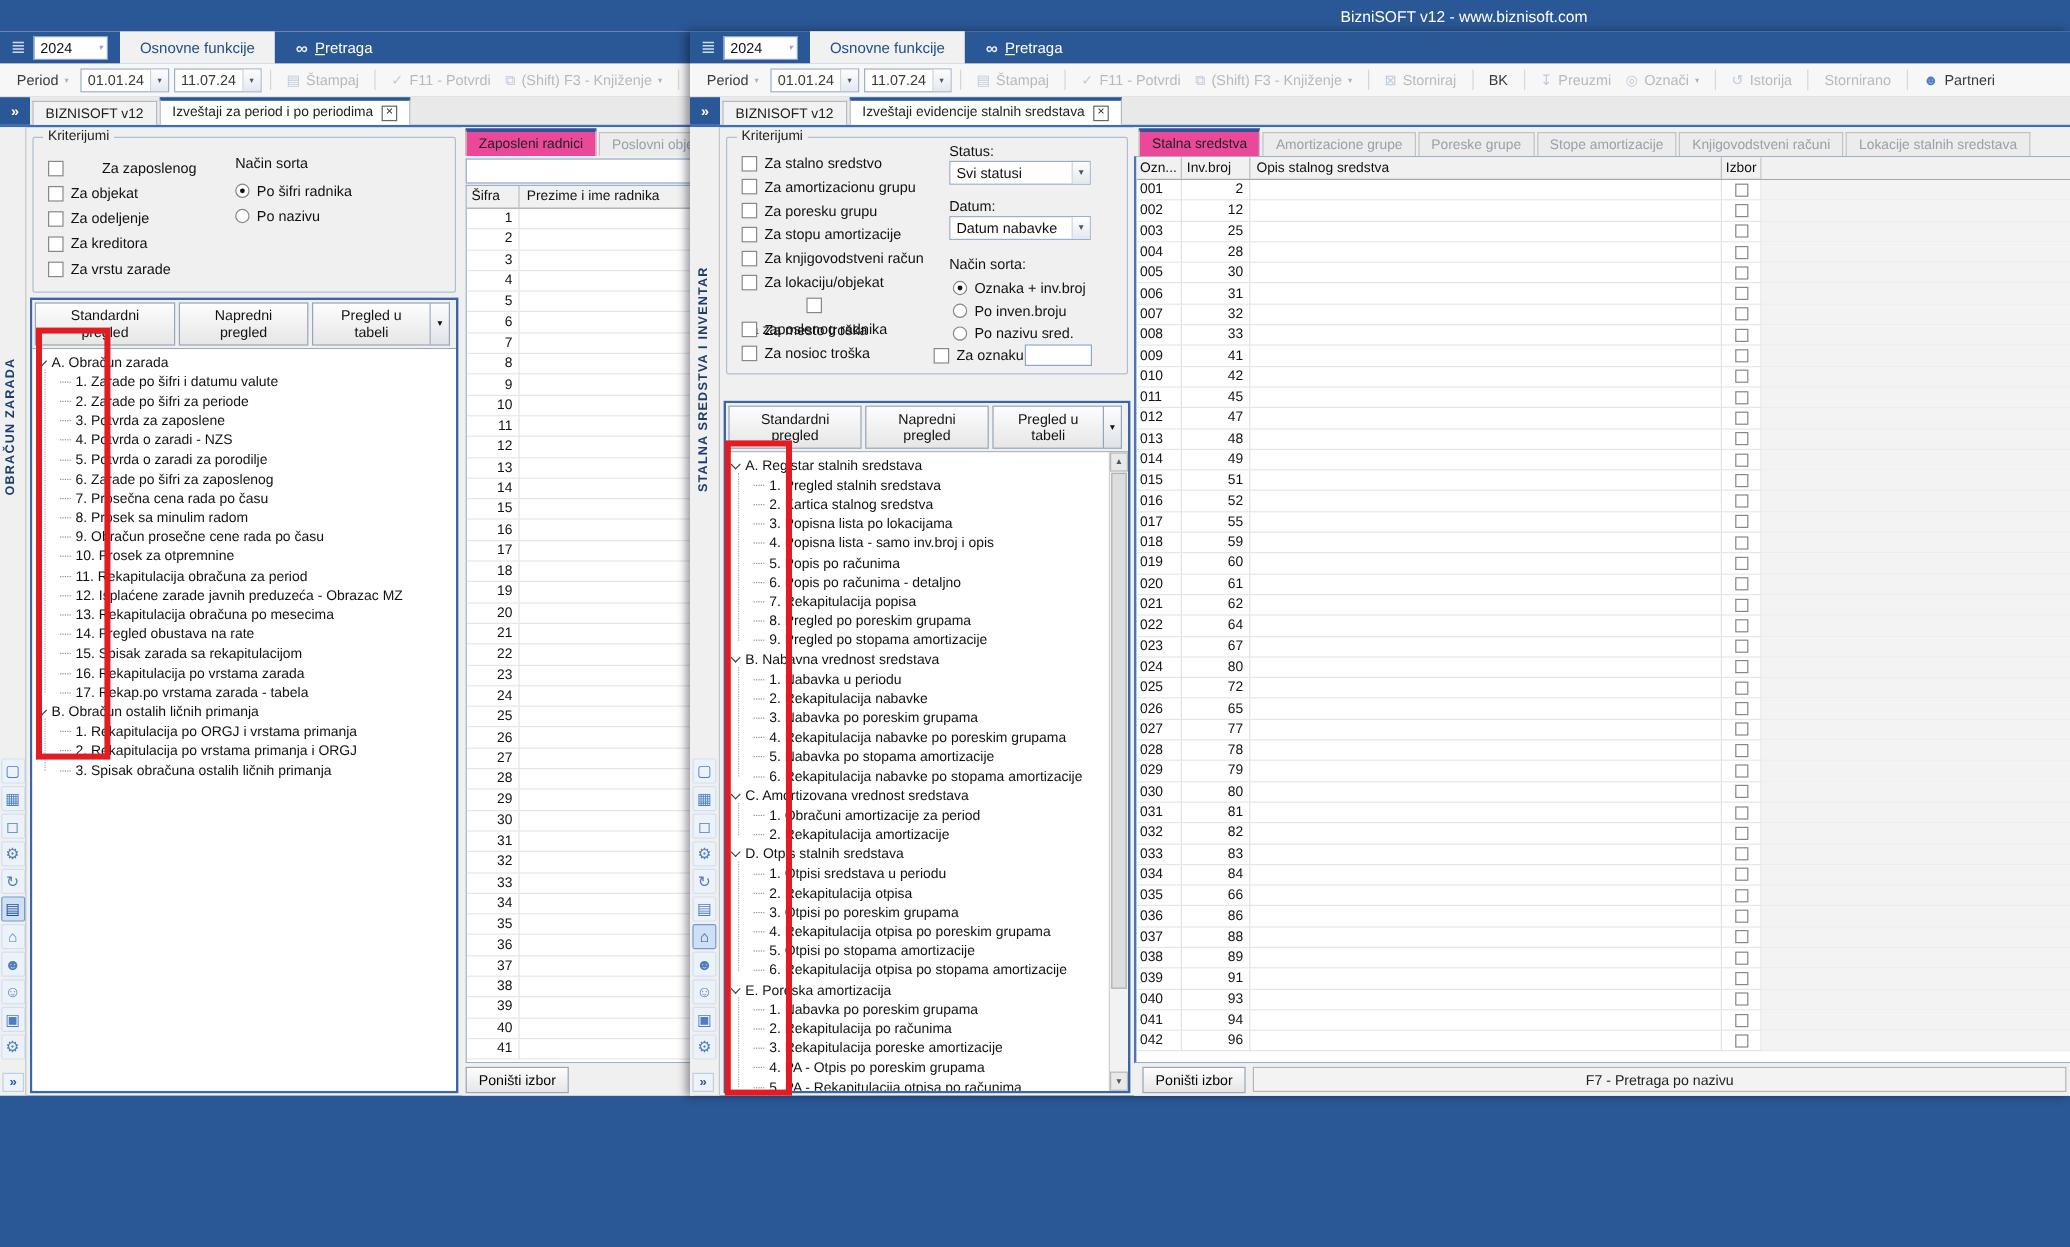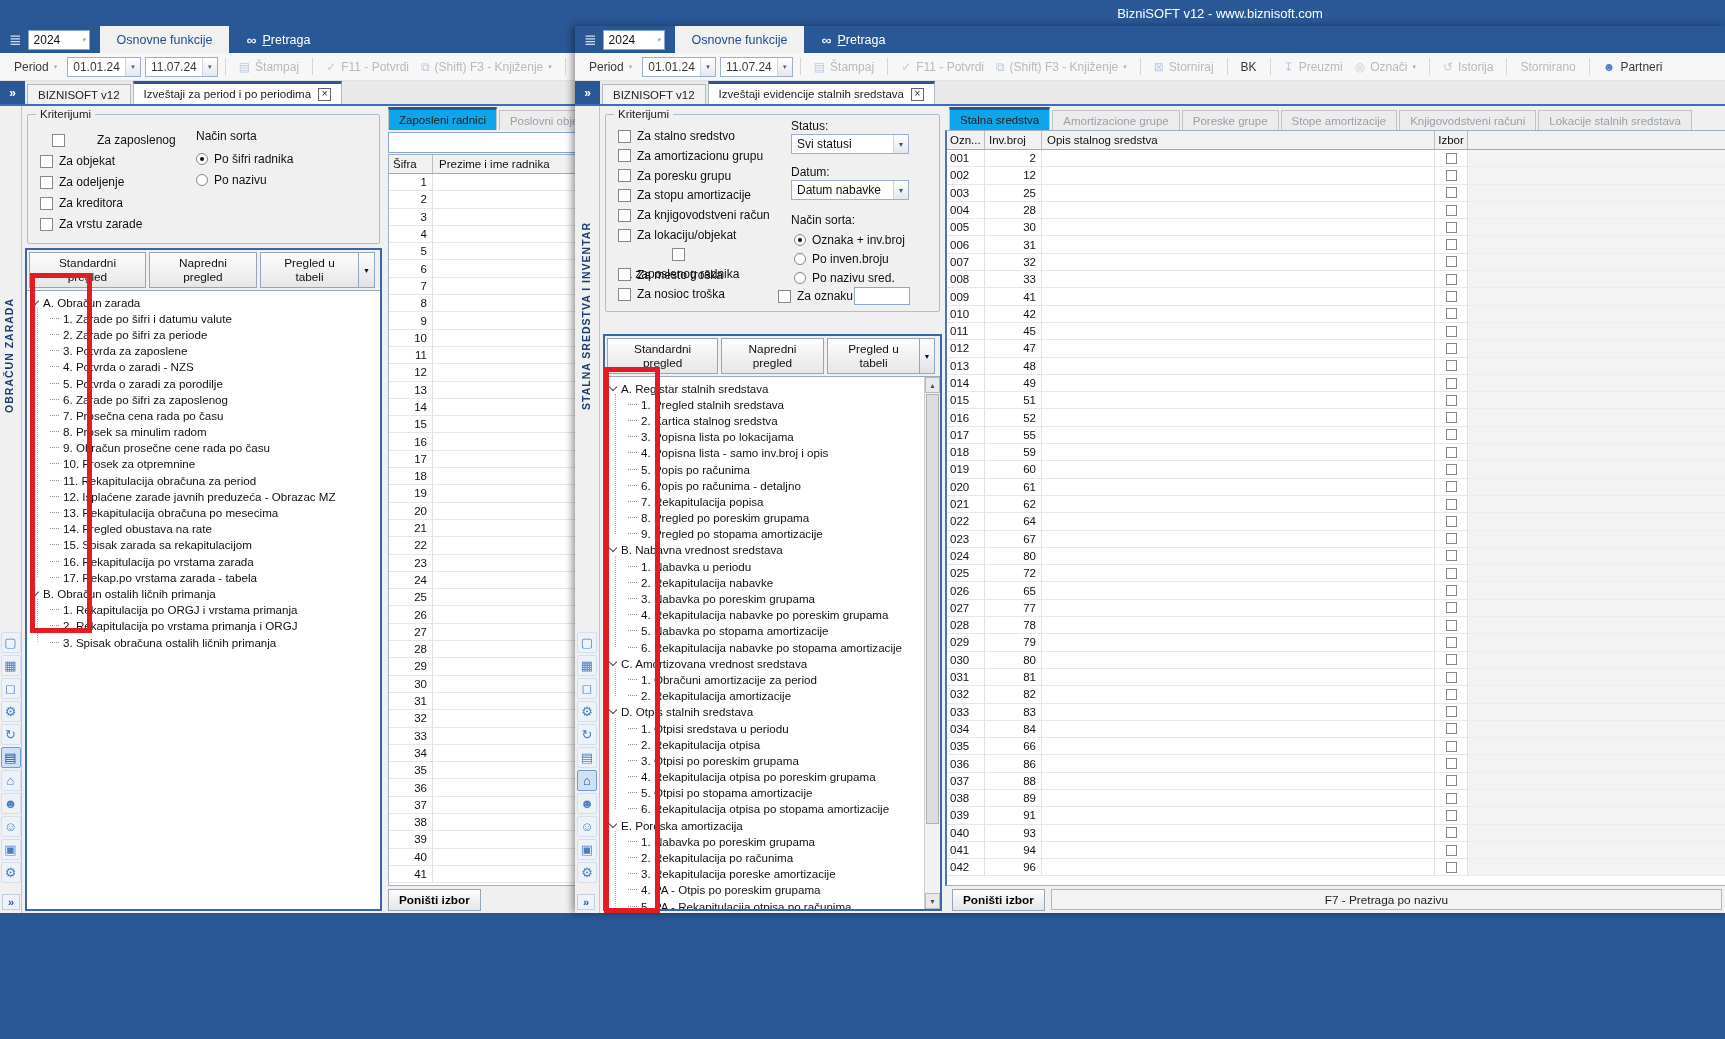--- a/index.html
+++ b/index.html
@@ -118,40 +118,40 @@
   .vs-track { flex:1; position:relative; }
   .vs-thumb { position:absolute; top:1px; left:1px; right:1px; height:430px; background:#dddddd;
     border:1px solid #b0b0b0; }
 
   
   .panel-col { flex:1; display:flex; flex-direction:column; min-width:0; background:#f0f0f0; }
   .sub-tabs { height:24px; display:flex; align-items:flex-end; padding-left:3px; flex:none; }
   .sub-tab { height:20px; display:flex; align-items:center; padding:0 10px; font-size:11.5px;
     color:#98a0ab; background:#ececec; border:1px solid #c2c2c2; border-bottom:none; margin-right:2px;
     white-space:nowrap; }
-  .sub-tab.active { color:#222; background:#0ea5e9; border-top:3px solid #2a5795; height:23px; }
+  .sub-tab.active { color:#222; background:#ec4899; border-top:3px solid #2a5795; height:23px; }
   .search-box { margin:2px 3px 1px 3px; height:21px; background:#fff; border:1px solid #8aa6cc; flex:none; }
   .search-input { width:100%; height:100%; border:none; outline:none; font:inherit; font-size:12px;
     padding:0 4px; background:transparent; }
   .grid { flex:1; margin-left:3px; border:1px solid #9fb0c4; border-right:none; background:#fff;
     display:flex; flex-direction:column; overflow:hidden; min-height:0; }
   .g-head { display:flex; height:19px; background:#f1f1f1; border-bottom:1px solid #a8a8a8;
     font-size:11.5px; align-items:center; flex:none; }
   .g-h1 { width:44px; padding:0 4px; border-right:1px solid #bdbdbd; align-self:stretch;
     display:flex; align-items:center; }
   .g-h2 { flex:1; padding:0 6px; }
   .g-body { flex:1; overflow:hidden; }
   .g-row { display:flex; height:17.3px; font-size:11.5px; align-items:center; }
   .g-num { width:44px; padding:0 5px; border-right:1px solid #e2e2e2; text-align:right;
     border-bottom:1px solid #e6e6e6; align-self:stretch; display:flex; align-items:center;
     justify-content:flex-end; }
   .g-name { flex:1; border-bottom:1px solid #e6e6e6; align-self:stretch; }
   .bottom-row { height:27px; flex:none; display:flex; align-items:center; background:#f0f0f0; }
   .pbtn { border:1px solid #96a5b8; background:linear-gradient(#fdfdfd,#e6e6e6); font-size:11.8px;
-    height:22px; padding:0 10px; margin-left:3px; font-family:inherit;font-weight:bold; }
+    height:22px; padding:0 10px; margin-left:3px; font-family:inherit; }
 
   
   .a-tabs { height:24px; display:flex; align-items:flex-end; padding-left:4px; flex:none;
     overflow:hidden; }
   .a-grid { flex:1; border:1px solid #9fb0c4; border-left:2px solid #4a76b8; border-right:none;
     background:#fff; display:flex; flex-direction:column; overflow:hidden; min-height:0; }
   .a-head { display:flex; height:19px; background:#f1f1f1; border-bottom:1px solid #a8a8a8;
     font-size:11.5px; align-items:center; flex:none; }
   .a-head>span { align-self:stretch; display:flex; align-items:center; }
   .hc-ozn { width:38px; padding-left:3px; border-right:1px solid #bdbdbd; }
@@ -258,21 +258,21 @@
         <span class="gb-title">Kriterijumi</span>
         <span class="sort-title" style="left:168px; top:14px;">Način sorta</span>
         <span class="rb-row" style="left:168px; top:37px;">
           <span class="rb on"></span>
           <span>Po šifri radnika</span>
         </span>
         <span class="rb-row" style="left:168px; top:58px;">
           <span class="rb"></span>
           <span>Po nazivu</span>
         </span>
-      <span class="cb-row" style="top: 18px; left: 24px; gap: 32px;">
+      <span class="cb-row" style="top: 18px; left: 12px; gap: 32px;">
               <span class="cb"></span>
               <span>Za zaposlenog</span>
             </span>
             <span class="cb-row" style="top: 39px; left: 12px;">
               <span class="cb"></span>
               <span>Za objekat</span>
             </span>
             <span class="cb-row" style="top: 60px; left: 12px;">
               <span class="cb"></span>
               <span>Za odeljenje</span>

